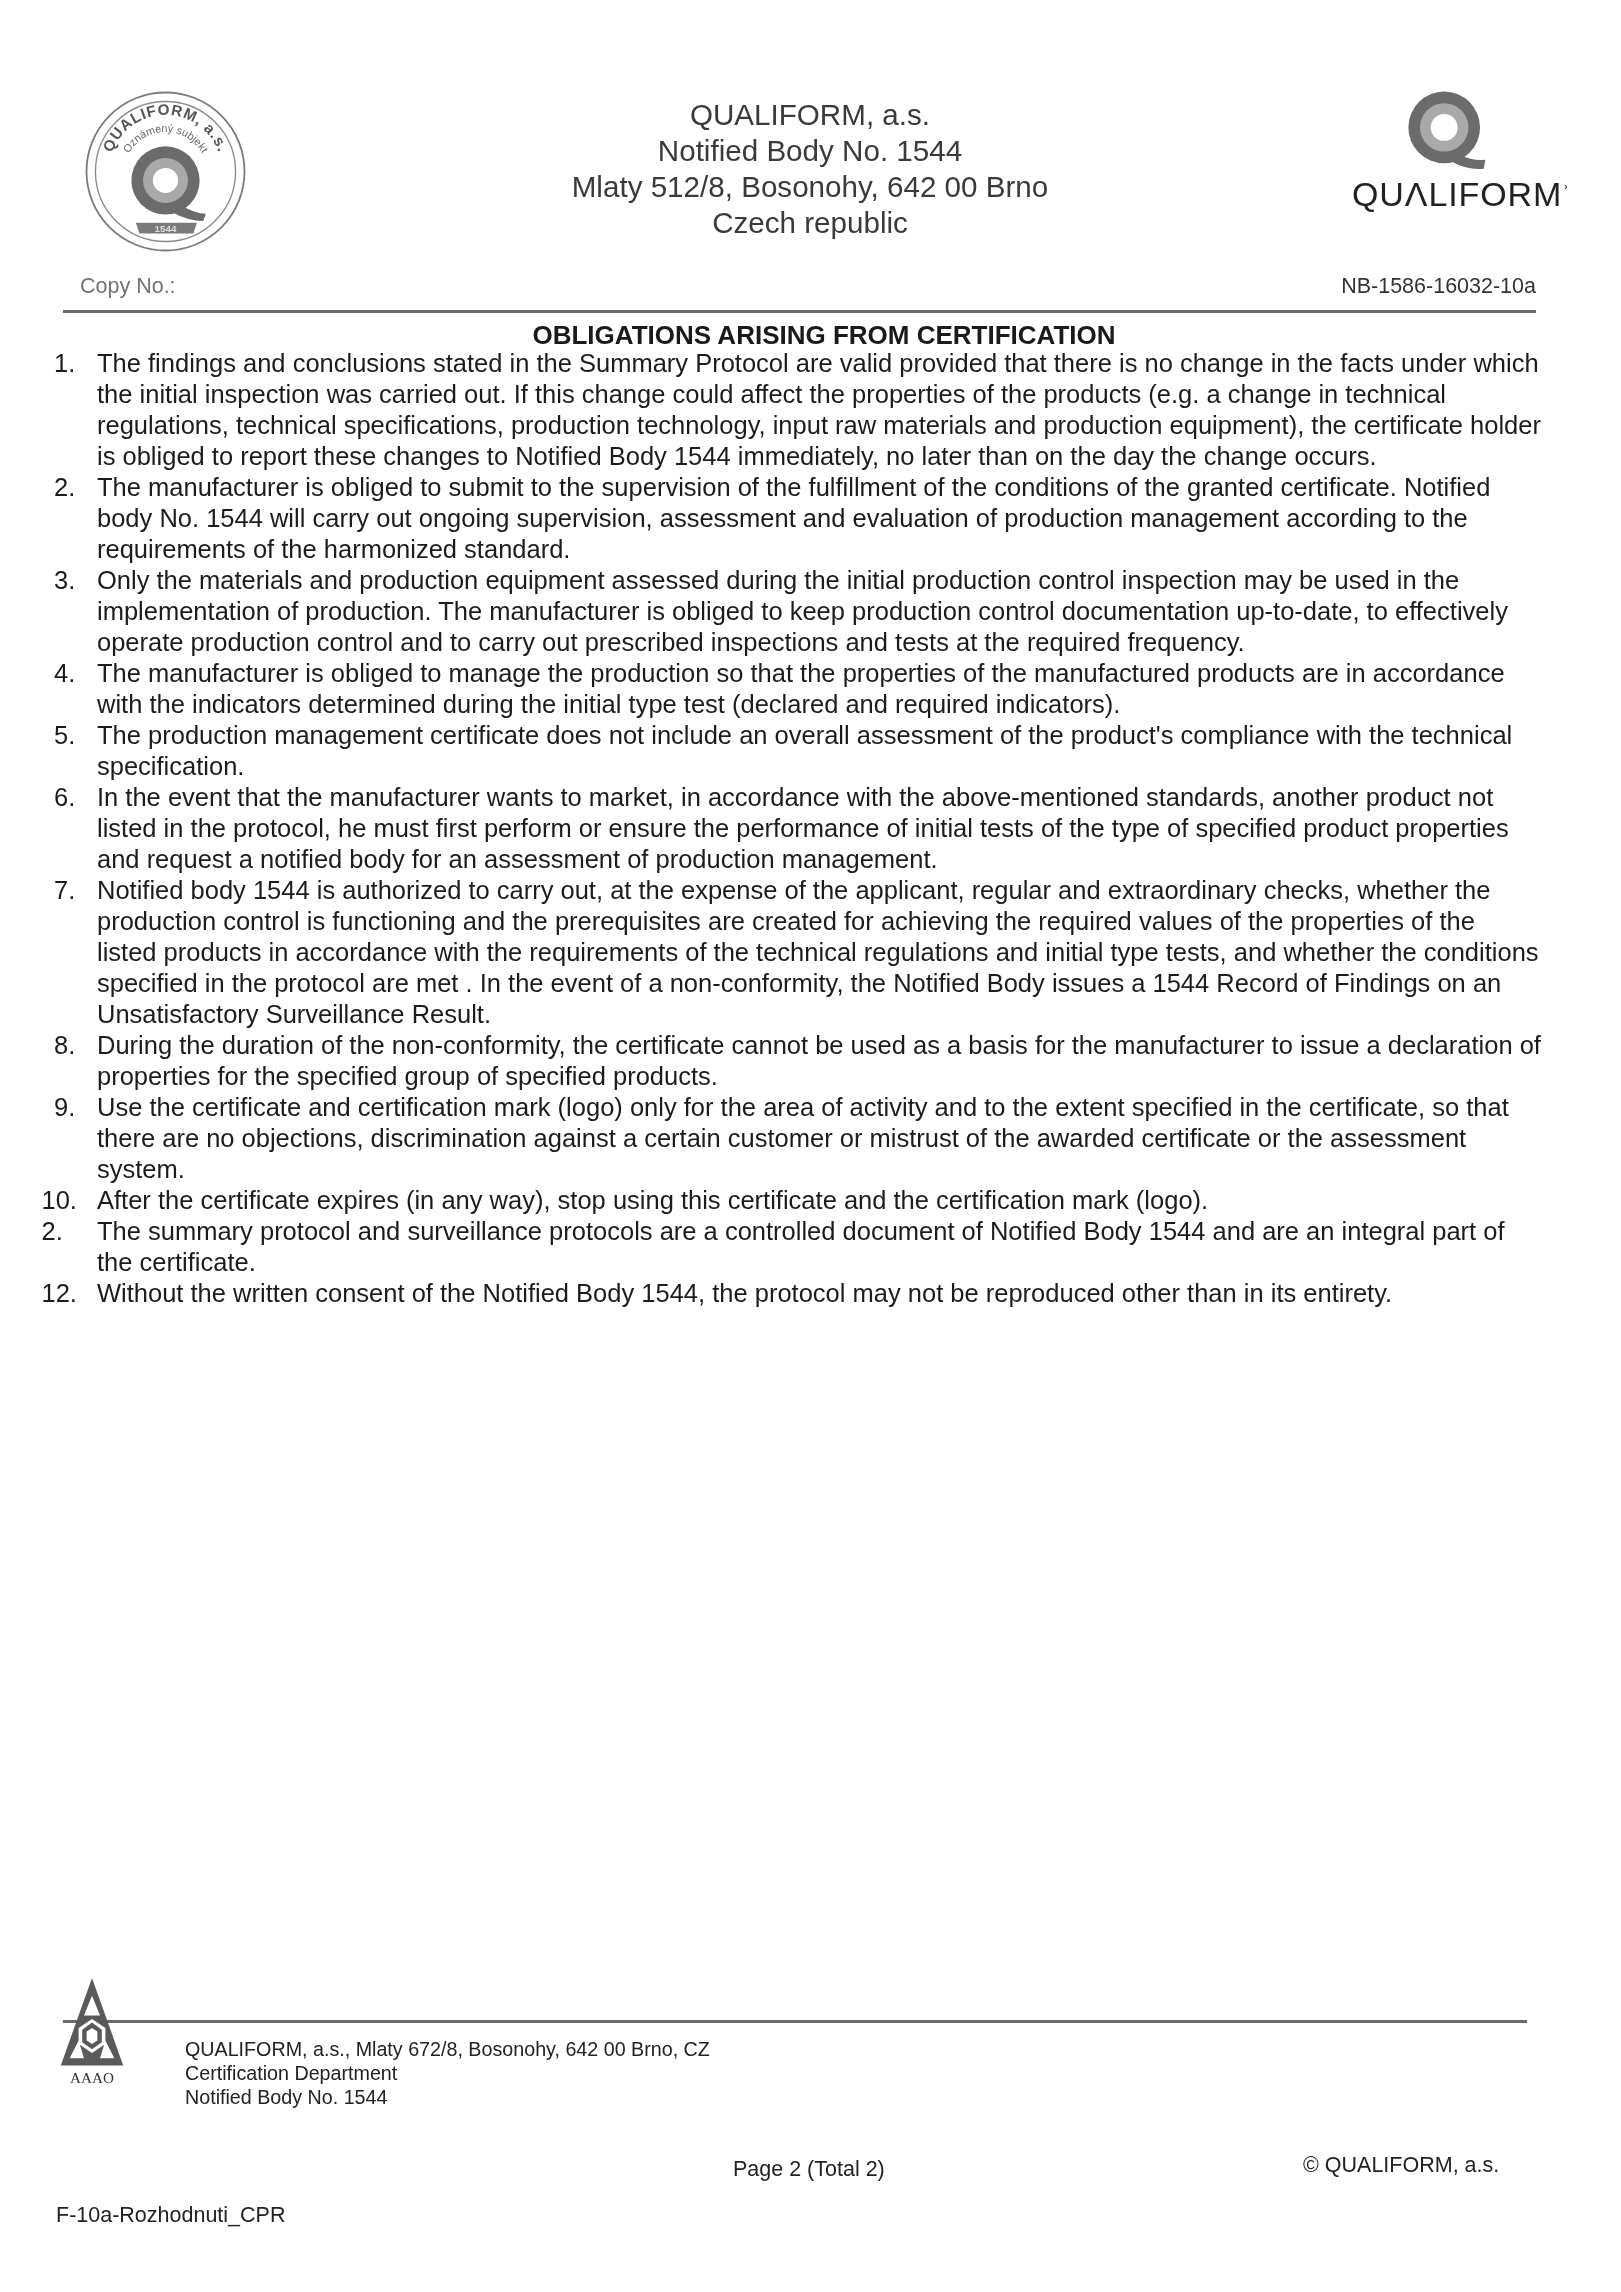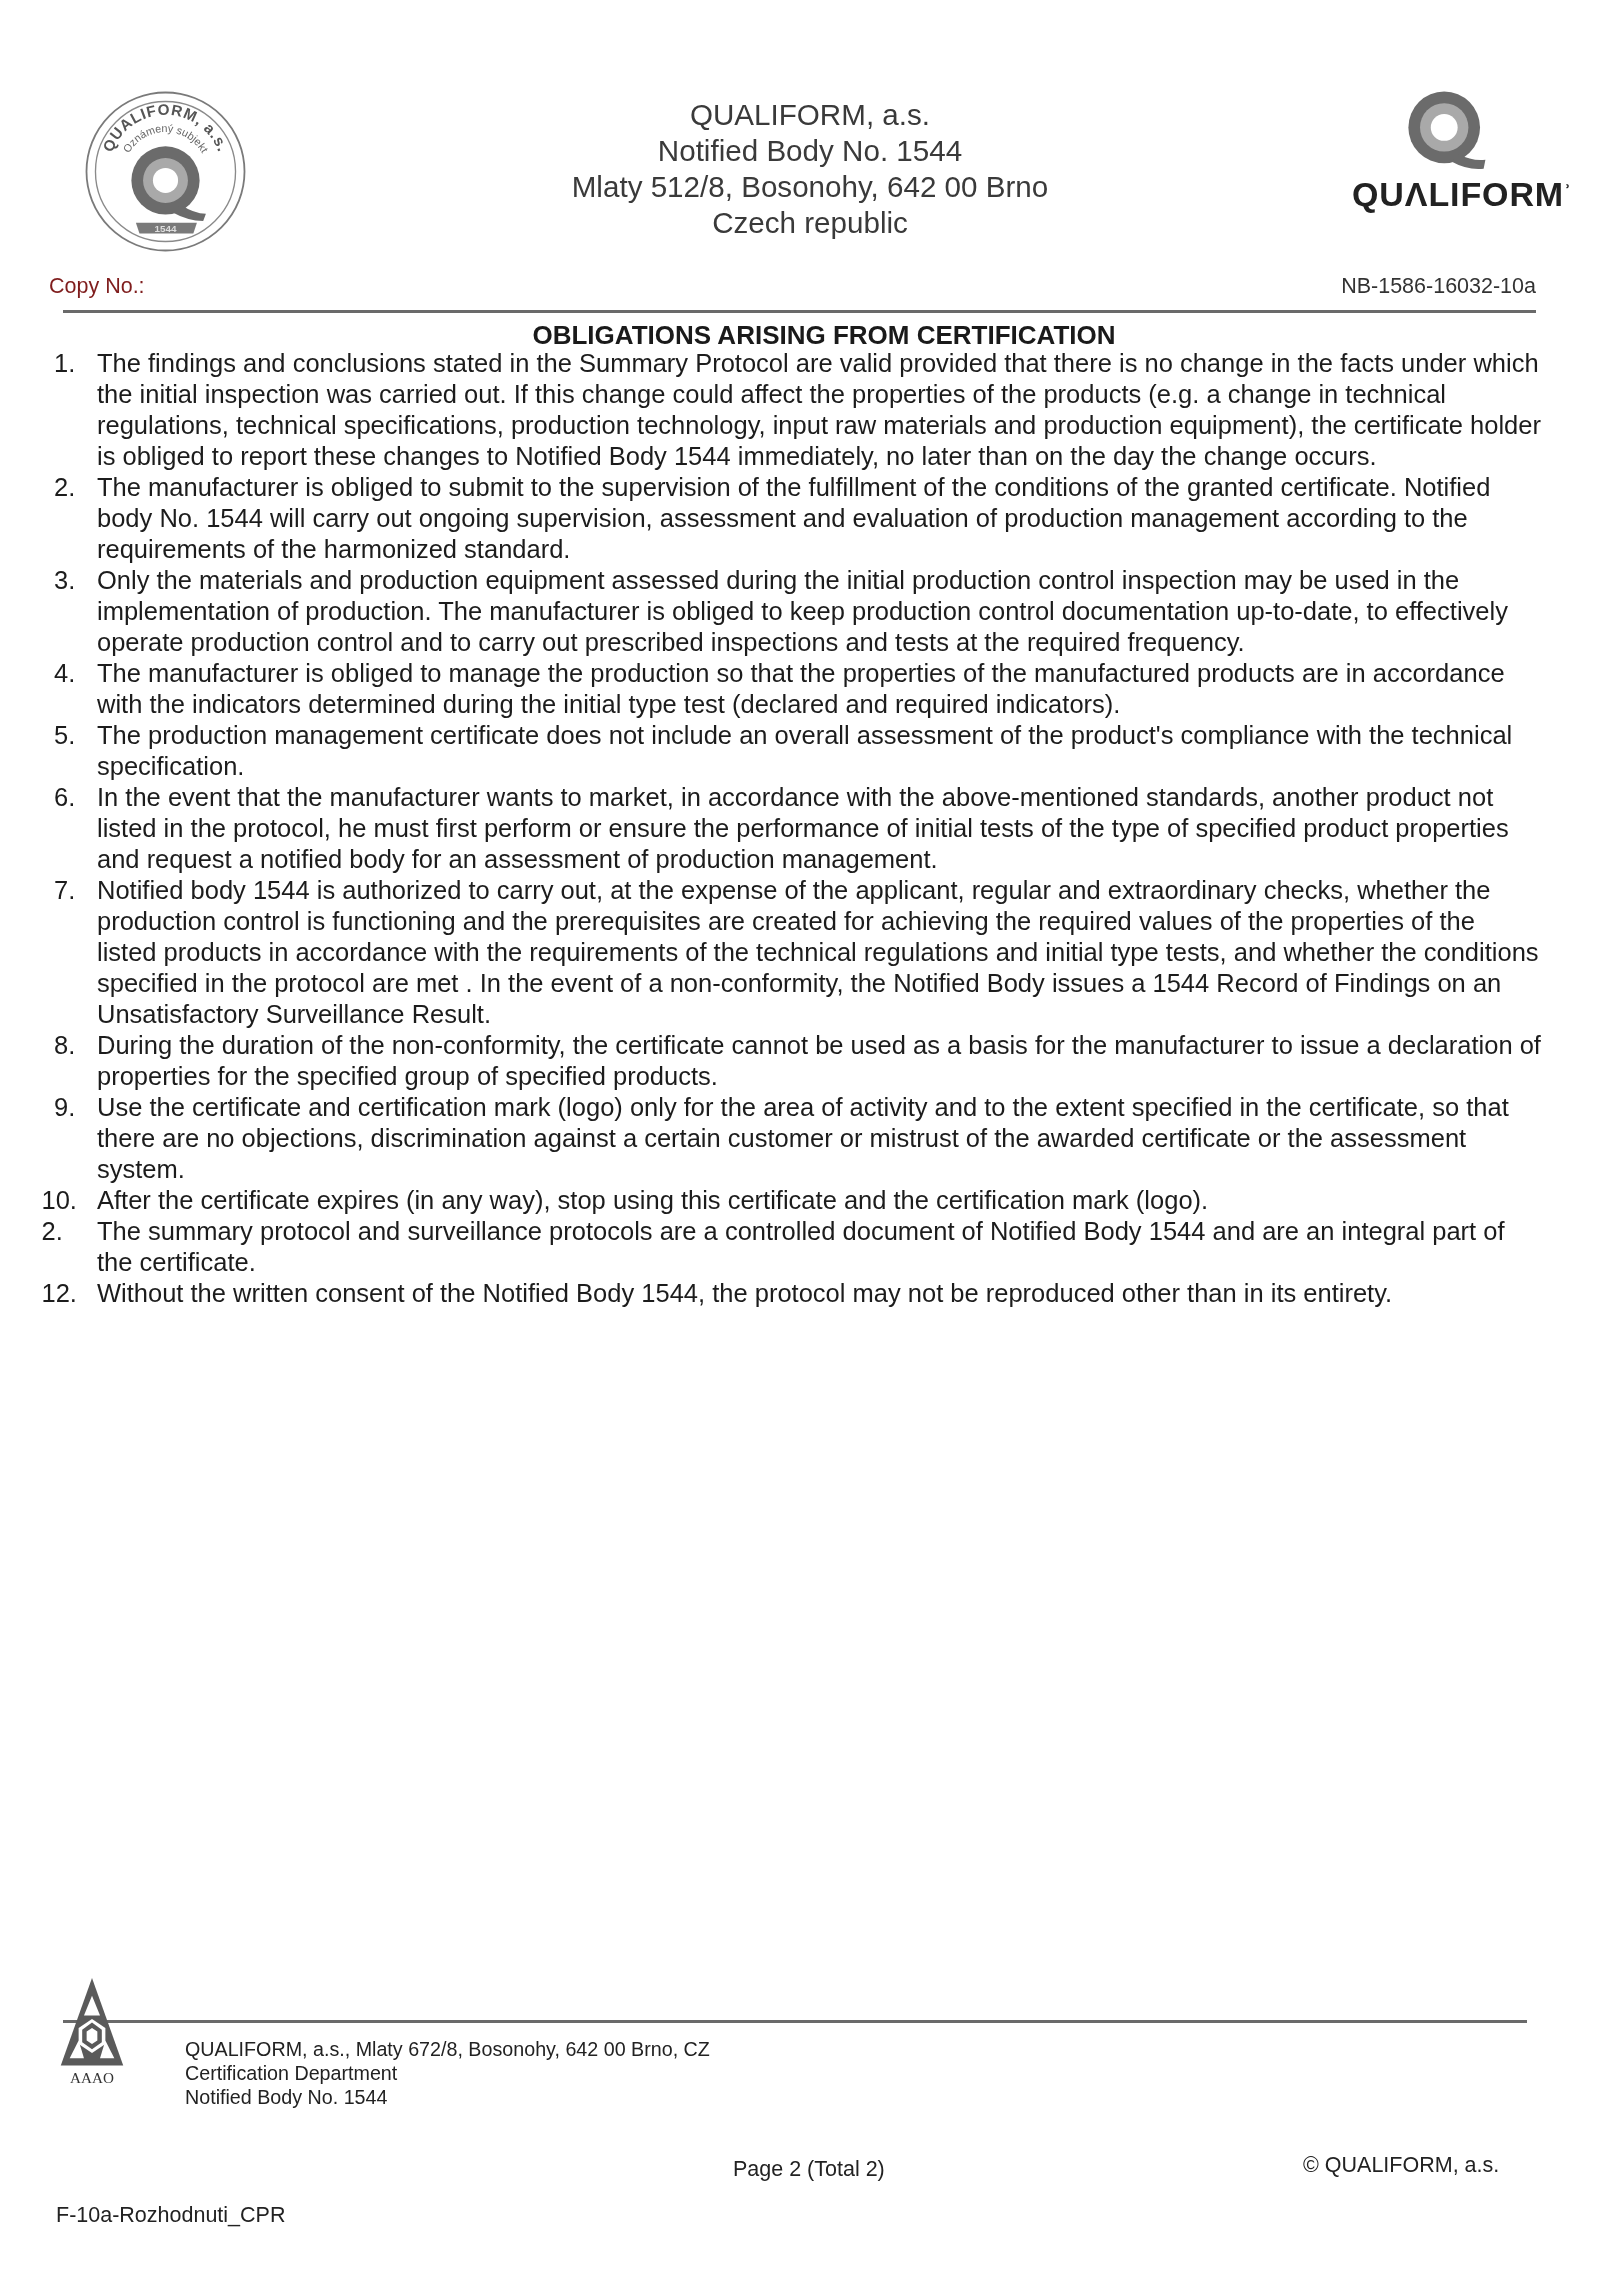--- a/index.html
+++ b/index.html
@@ -6,22 +6,22 @@
   body { width: 1621px; height: 2293px; position: relative; overflow: hidden;
          font-family: "Liberation Sans", sans-serif; color: #1e1e1e; }
   .abs { position: absolute; }
 
   
   #seal { left: 82px; top: 88px; width: 167px; height: 167px; }
   #header-center { left: 407px; top: 97px; width: 806px; text-align: center;
                    font-size: 29.6px; line-height: 36px; color: #3a3a3a; }
   #brand { left: 1352px; top: 88px; width: 188px; text-align: center; }
   #brand svg { display: block; margin: 0 auto; }
-  #brand-word { font-size: 34px; letter-spacing: 0.9px; color: #222; line-height: 36px; margin-top: 1.8px; font-weight: 700; }
-  #copy-no { left: 49px; top: 274px; font-size: 21.5px; color: #7f1d1d; }
+  #brand-word { font-size: 34px; letter-spacing: 0.9px; color: #222; line-height: 36px; margin-top: 1.8px; font-weight: 400; }
+  #copy-no { left: 80px; top: 274px; font-size: 21.5px; color: #737373; }
   #nb-number { right: 85px; top: 274px; font-size: 21.5px; color: #333; }
   #header-rule { left: 63px; top: 310px; width: 1473px; height: 2.7px; background: #6a6a6a; }
 
   
   #doc-title { left: 0; top: 320px; width: 1621px; text-align: center;
                font-size: 26px; font-weight: bold; color: #1a1a1a; padding-left: 27px; box-sizing: border-box; }
 
   
   #obligations { left: 54px; top: 348px; width: 1487px; margin: 0; padding: 0; list-style: none;
                  font-size: 25.5px; line-height: 31px; color: #1c1c1c; }

